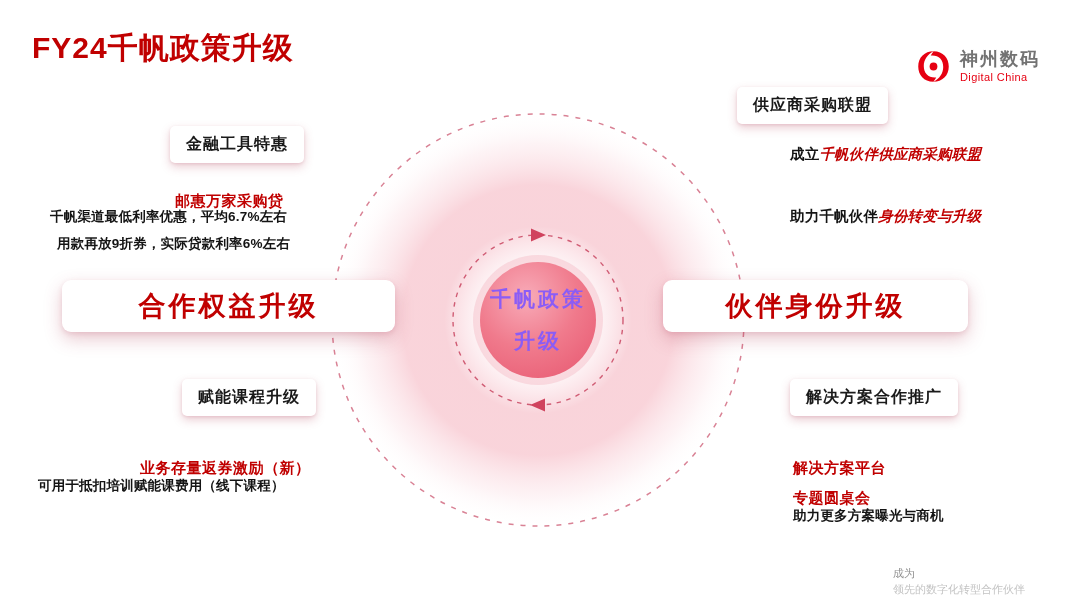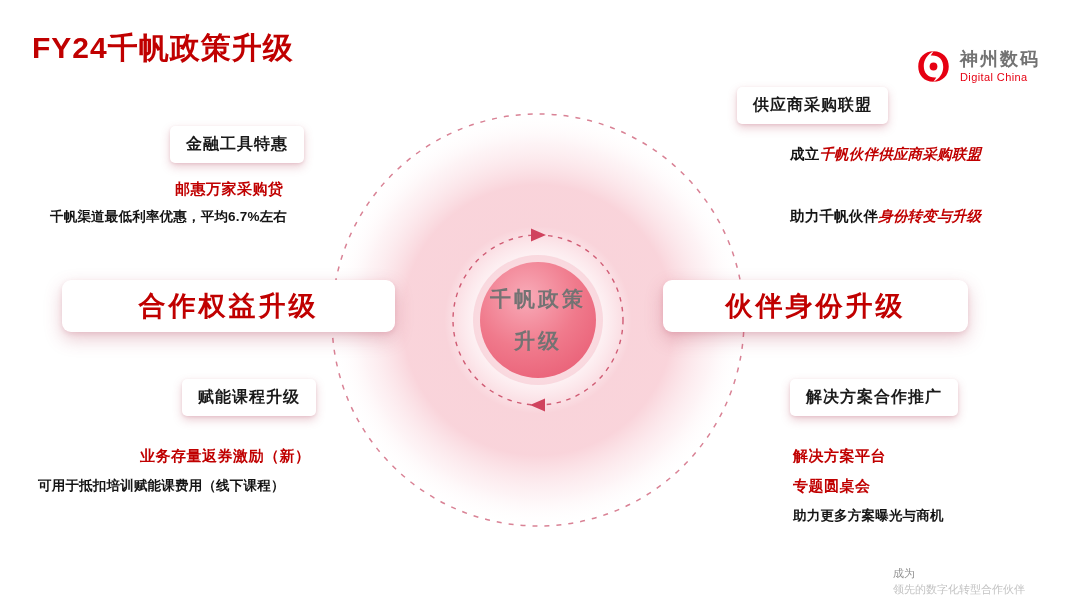--- a/index.html
+++ b/index.html
@@ -19,38 +19,38 @@
   .logo { position: absolute; right: 40px; top: 48px; display: flex; align-items: center; gap: 8px; }
   .logo-swirl { width: 37px; height: 37px; }
   .logo-text { display: flex; flex-direction: column; line-height: 1.2; }
   .logo-name { font-size: 18px; font-weight: bold; color: #737373; letter-spacing: 2px; }
   .logo-sub { font-size: 11px; color: #e60012; letter-spacing: 0.4px; }
 
   .diagram { position: absolute; left: 318px; top: 100px; width: 440px; height: 440px; }
   .center-text {
     position: absolute; left: 318px; top: 100px; width: 440px; height: 440px;
     display: flex; flex-direction: column; align-items: center; justify-content: center;
-    color: #737373; font-weight: bold; font-size: 21px; letter-spacing: 3px;
+    color: #8b5cf6; font-weight: bold; font-size: 21px; letter-spacing: 3px;
     line-height: 2.0; text-align: center; pointer-events: none;
   }
 
   .tag {
     position: absolute; background: #ffffff; border-radius: 5px;
     box-shadow: 0 4px 10px rgba(175,60,85,0.25), 0 1px 3px rgba(175,60,85,0.15);
     font-size: 16px; font-weight: bold; color: #1a1a1a;
     padding: 8px 16px; letter-spacing: 1px; white-space: nowrap;
   }
   .main-box {
     position: absolute; background: #ffffff; border-radius: 9px;
     box-shadow: 0 7px 18px rgba(175,60,85,0.28), 0 2px 5px rgba(175,60,85,0.14);
     display: flex; align-items: center; justify-content: center;
     font-size: 27px; font-weight: bold; color: #c00000; letter-spacing: 3px;
     height: 52px; white-space: nowrap;
   }
-  .red-line { position: absolute; font-size: 15px; font-weight: bold; color: #c00000; letter-spacing: 0.5px; white-space: nowrap; }
+  .red-line { position: absolute; font-size: 15px; font-weight: bold; color: #c00000; letter-spacing: 0.5px; white-space: nowrap; margin-top: 12px; }
   .body-line { position: absolute; font-size: 13.5px; font-weight: 600; color: #141414; letter-spacing: 0.2px; white-space: nowrap; }
   .mixed-line { position: absolute; font-size: 14.5px; font-weight: 600; color: #141414; letter-spacing: 0.2px; white-space: nowrap; }
   .mixed-line .hl { color: #c00000; font-weight: bold; font-style: italic; }
 
   .footer { position: absolute; left: 893px; top: 566px; font-size: 11px; line-height: 1.45; }
   .footer .f1 { color: #8f8f8f; }
   .footer .f2 { color: #c3c3c3; }
 </style>
 </head>
 <body>
@@ -96,20 +96,21 @@
     <circle cx="220" cy="220" r="58" fill="url(#ball)"></circle>
   </svg>
   <div class="center-text">
     <span>千帆政策</span>
     <span>升级</span>
   </div>
 
   <div class="tag" style="left:170px; top:126px;">金融工具特惠</div>
   <div class="red-line" style="left:175px; top:180px;">邮惠万家采购贷</div>
   <div class="body-line" style="left:50px; top:208px;">千帆渠道最低利率优惠，平均6.7%左右</div>
+  <div class="body-line" style="left:57px; top:235px;">用款再放9折券，实际贷款利率6%左右</div>
 
   <div class="main-box" style="left:62px; top:280px; width:333px;">
     <span>合作权益升级</span>
   </div>
 
   <div class="tag" style="left:166px; top:379px;margin-left:16px;">赋能课程升级</div>
   <div class="red-line" style="left:140px; top:447px;">业务存量返券激励（新）</div>
   <div class="body-line" style="left:38px; top:477px;">可用于抵扣培训赋能课费用（线下课程）</div>
 
   <div class="tag" style="left:737px; top:87px;">供应商采购联盟</div>

